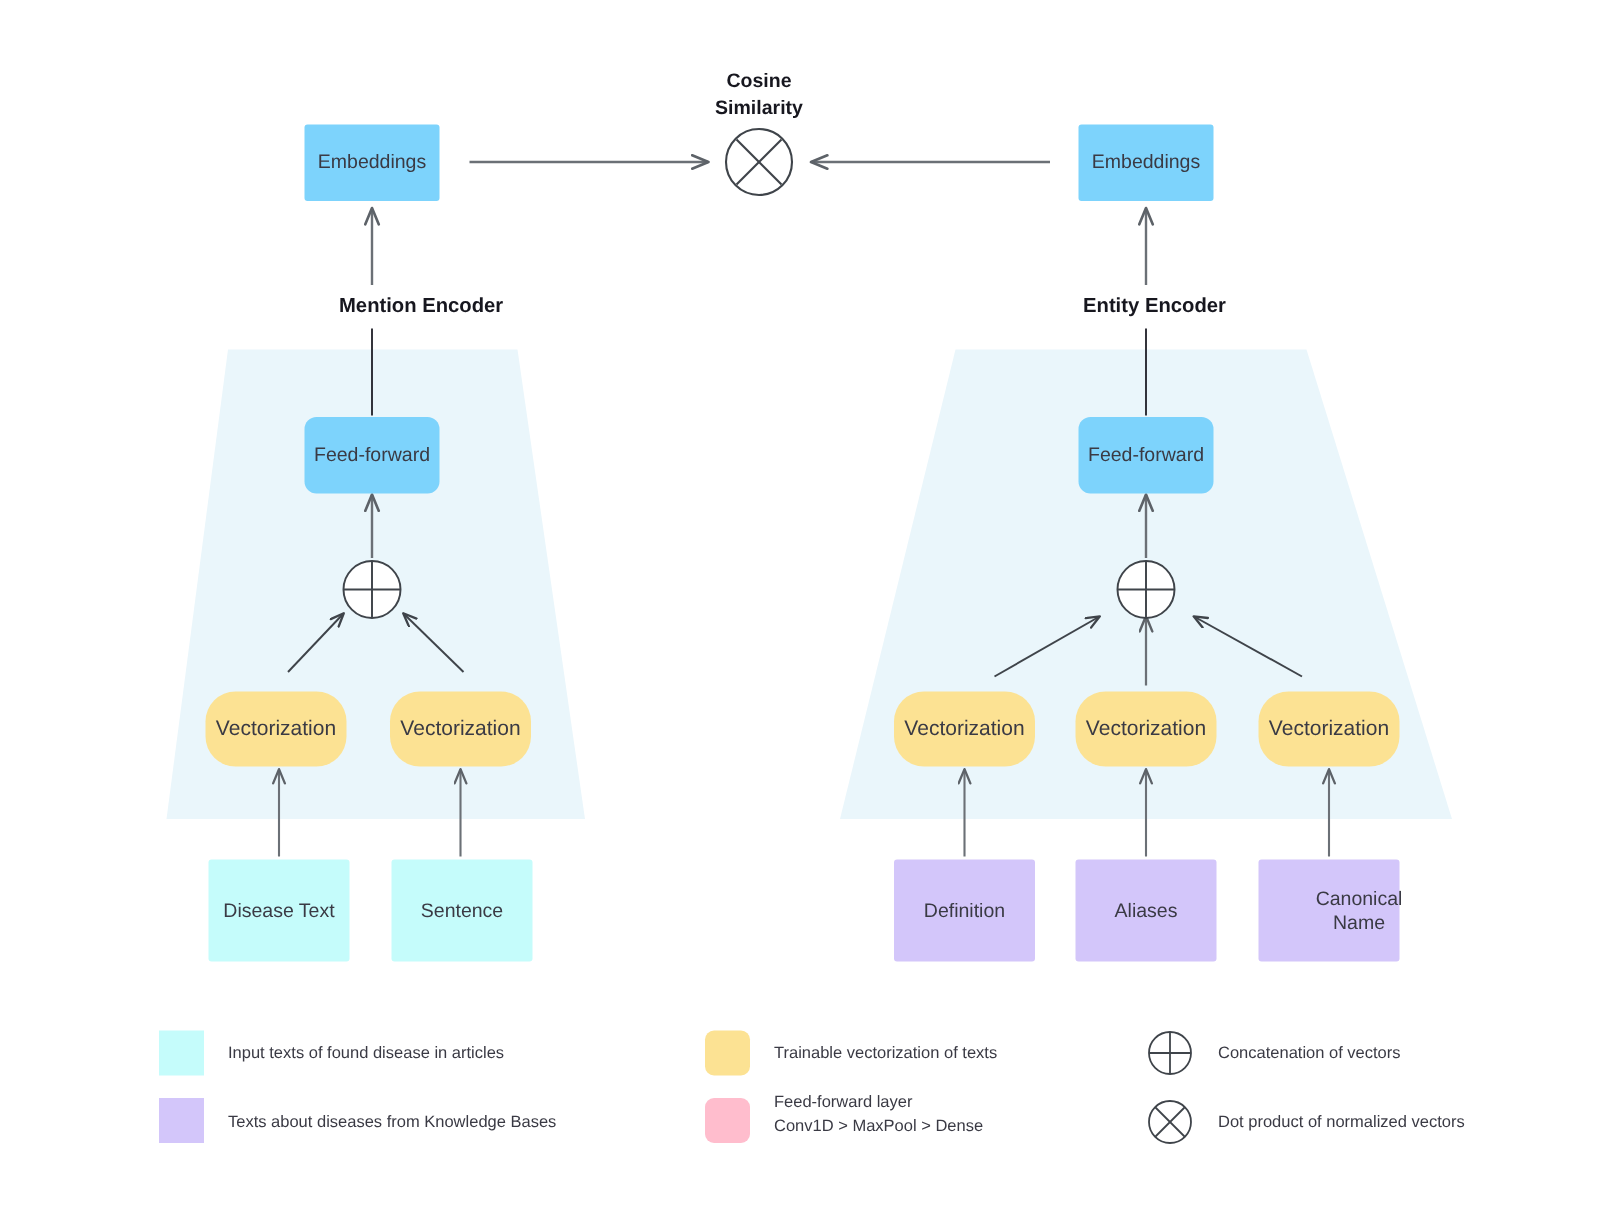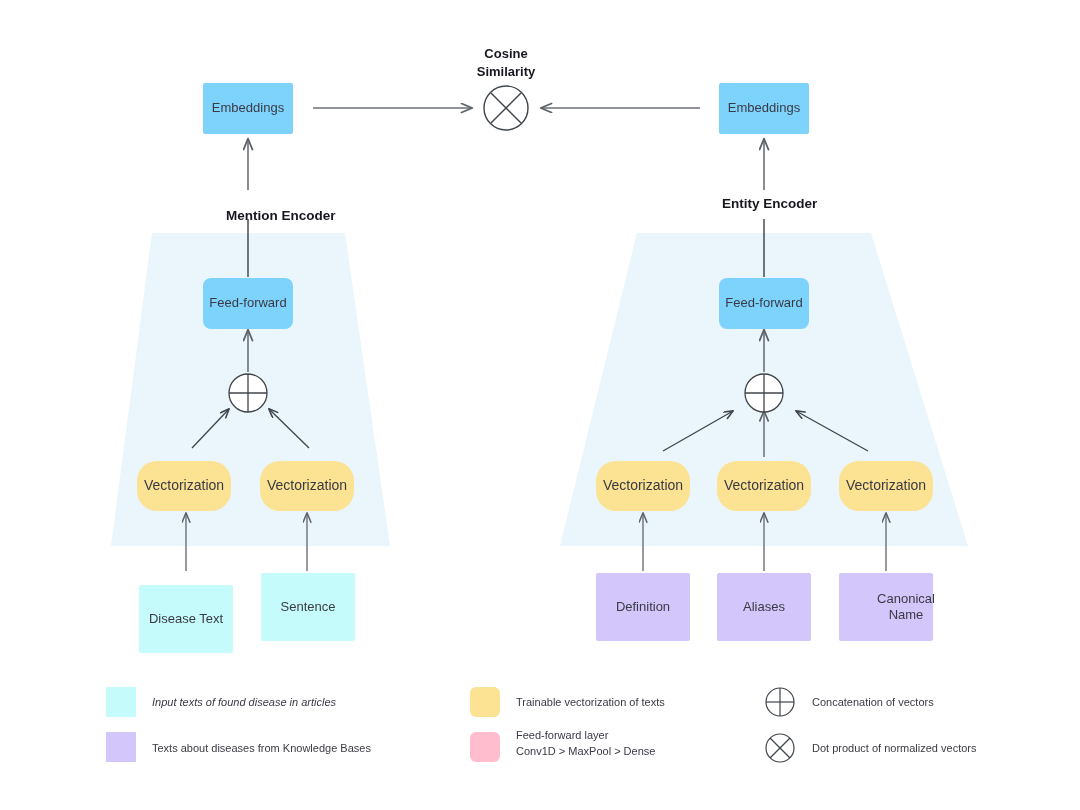--- a/index.html
+++ b/index.html
@@ -179,47 +179,47 @@
       <line x1="770" y1="738" x2="790" y2="758" stroke="#3f444a" stroke-width="1.2"></line>
       <line x1="790" y1="738" x2="770" y2="758" stroke="#3f444a" stroke-width="1.2"></line>
     </g>
   </svg>
 
   <div class="cos-label" style="left:456px; top:45px; width:100px;">Cosine
 Similarity</div>
 
   <div class="node box-embeddings" style="left:203px; top:83px; width:90px; height:51px;">Embeddings</div>
 
-  <div class="enc-label" style="left:198px; top:208px;padding-left:28px;">Mention Encoder</div>
+  <div class="enc-label" style="left:198px; top:196px;padding-left:28px;">Mention Encoder</div>
 
   <div class="node box-ff" style="left:203px; top:278px; width:90px; height:51px;">Feed-forward</div>
 
   <div class="node box-vec" style="left:137px; top:461px; width:94px; height:50px;">Vectorization</div>
   <div class="node box-vec" style="left:260px; top:461px; width:94px; height:50px;">Vectorization</div>
 
-  <div class="node box-cyan" style="left:139px; top:573px; width:94px; height:68px;margin-top:12px;">Disease Text</div>
+  <div class="node box-cyan" style="left:139px; top:573px; width:94px; height:68px;">Disease Text</div>
   <div class="node box-cyan" style="left:261px; top:573px; width:94px; height:68px;">Sentence</div>
 
   <div class="node box-embeddings" style="left:719px; top:83px; width:90px; height:51px;">Embeddings</div>
 
   <div class="enc-label" style="left:722px; top:196px;">Entity Encoder</div>
 
   <div class="node box-ff" style="left:719px; top:278px; width:90px; height:51px;">Feed-forward</div>
 
   <div class="node box-vec" style="left:596px; top:461px; width:94px; height:50px;">Vectorization</div>
   <div class="node box-vec" style="left:717px; top:461px; width:94px; height:50px;">Vectorization</div>
   <div class="node box-vec" style="left:839px; top:461px; width:94px; height:50px;">Vectorization</div>
 
   <div class="node box-purple" style="left:717px; top:573px; width:94px; height:68px;">Aliases</div>
   <div class="node box-purple" style="left:596px; top:573px; width:94px; height:68px;">Definition</div>
   <div class="node box-purple" style="left:839px; top:573px; width:94px; height:68px; white-space:pre-line;padding-left:40px;">Canonical
 Name</div>
 
   <div class="legend-swatch" style="left:106px; top:687px; background:#C5FCFB;"></div>
-  <div class="legend-text" style="left:152px; top:695px; width:300px;font-style:italic;">Input texts of found disease in articles</div>
+  <div class="legend-text" style="left:152px; top:695px; width:300px;">Input texts of found disease in articles</div>
 
   <div class="legend-swatch" style="left:106px; top:732px; background:#D3C6FA;"></div>
   <div class="legend-text" style="left:152px; top:741px; width:320px;">Texts about diseases from Knowledge Bases</div>
 
   <div class="legend-swatch rounded" style="left:470px; top:687px; background:#FCE293;"></div>
   <div class="legend-text" style="left:516px; top:695px; width:250px;">Trainable vectorization of texts</div>
 
   <div class="legend-swatch rounded" style="left:470px; top:732px; background:#FFBDCD;"></div>
   <div class="legend-text" style="left:516px; top:728px; width:250px;">Feed-forward layer
 Conv1D &gt; MaxPool &gt; Dense</div>

